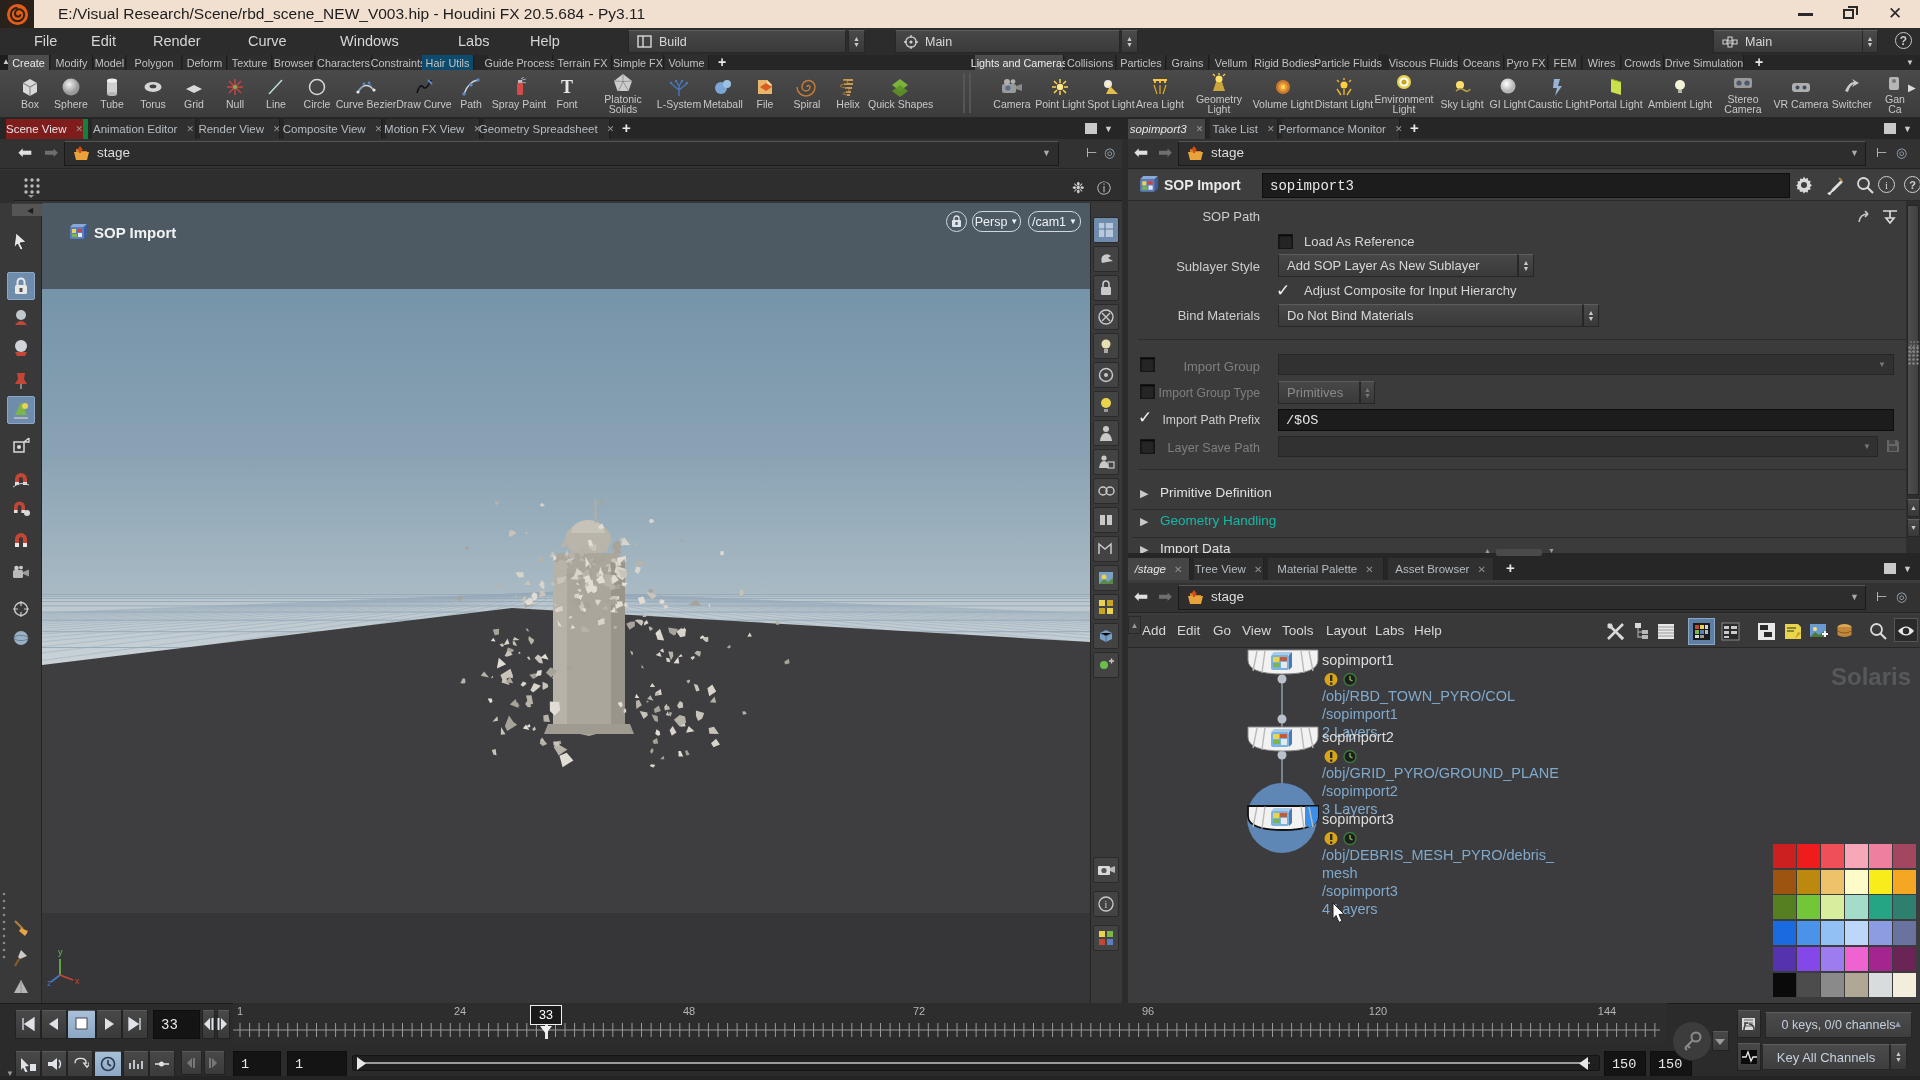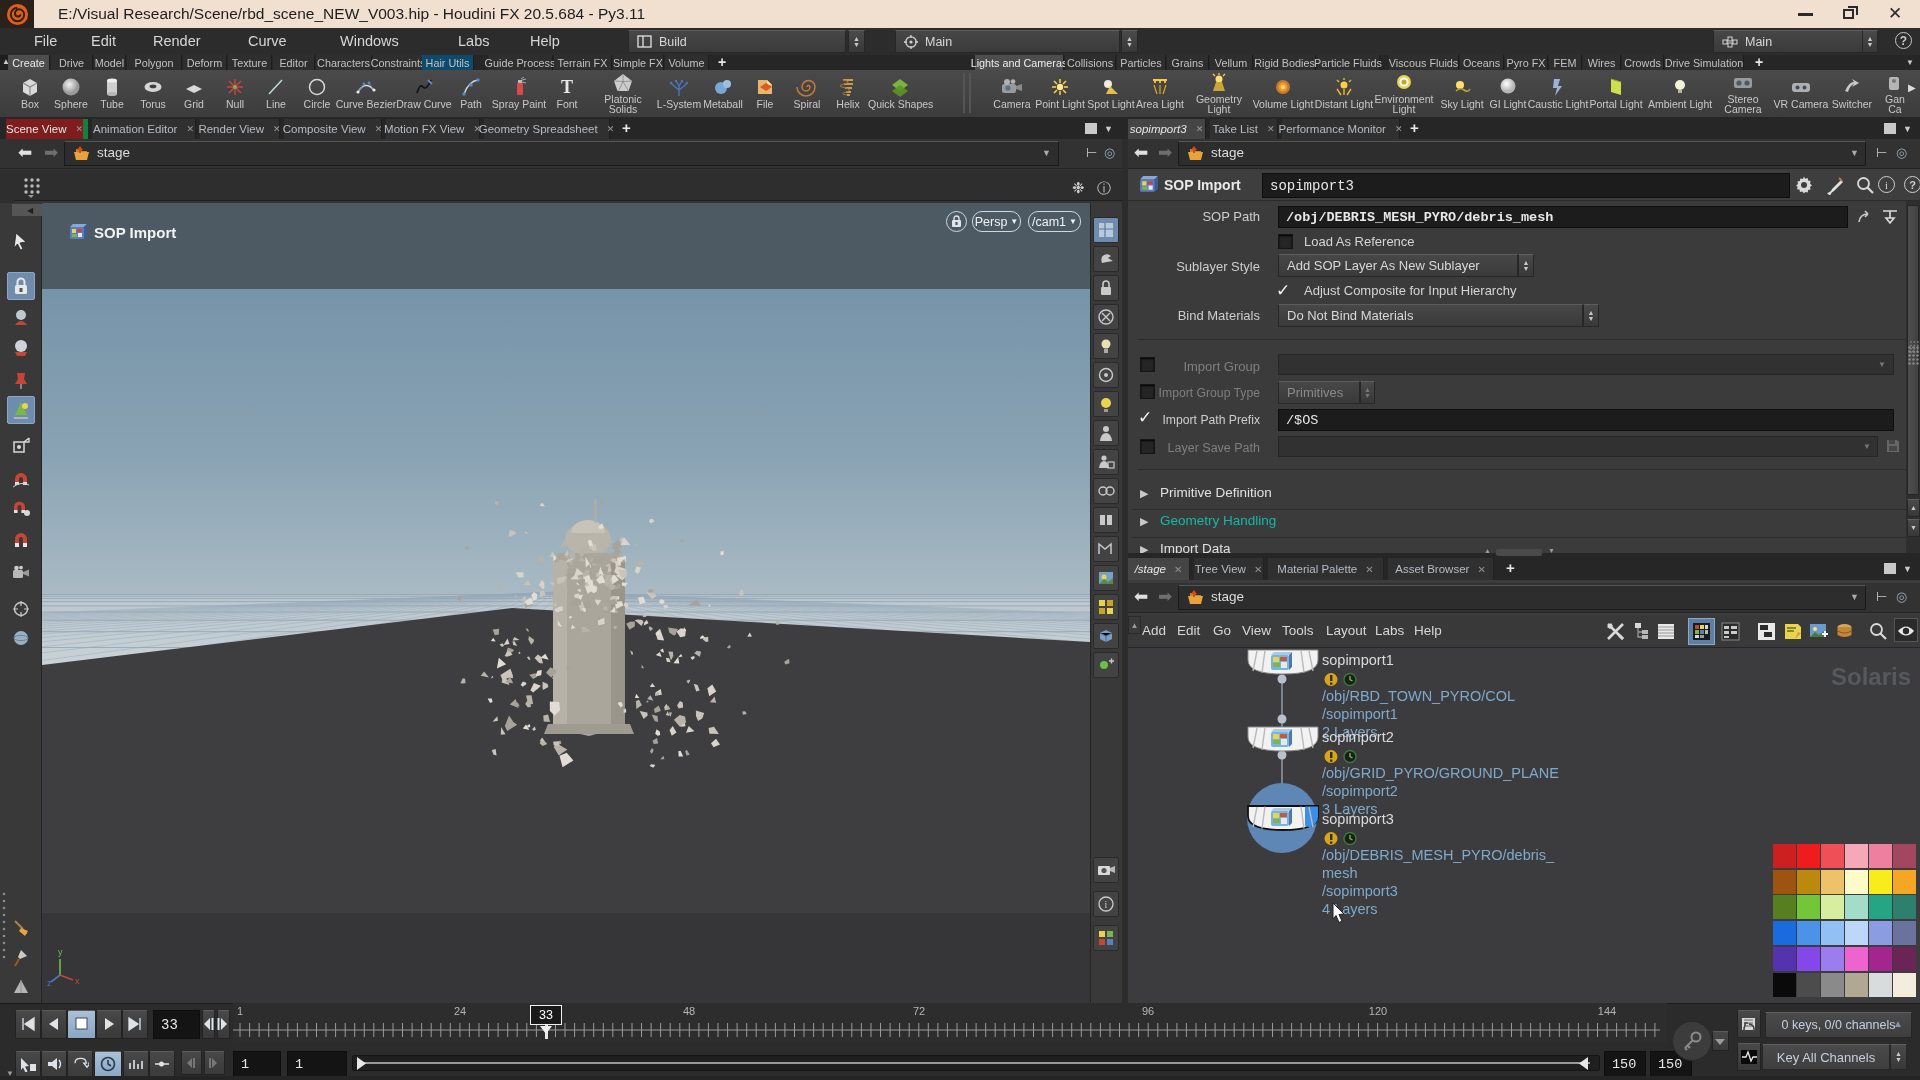--- a/index.html
+++ b/index.html
@@ -66,26 +66,26 @@
       <path d="M1 4h4v4H1zM6 1h4v4H6zM6 7h4v4H6zM11 4h4v4h-4z" fill="none" stroke="#cfcfcf" stroke-width="1.1"></path>
     </svg>
  Main</div>
 <div class="spin" style="left:1862px;top:30px;width:16px;height:23px;">▲<br>▼</div>
 <div class="abs" style="left:1895px;top:32px;width:17px;height:17px;border:1.5px solid #c9c9c9;border-radius:50%;color:#c9c9c9;font-size:12px;font-weight:bold;display:flex;align-items:center;justify-content:center;">?</div>
 
 <div class="abs" id="shelftabs" style="left:0;top:55px;width:1920px;height:15px;background:#262626;">
 <div class="abs" style="left:0;top:0;width:14px;height:15px;background:#1e1e1e;"></div>
 <div class="abs" style="left:2px;top:2px;color:#ccc;font-size:8px;">▲</div>
 <div class="abs" style="left:8px;top:0;width:42px;height:16px;background:#4d4d4d;border-right:1px solid #1d1d1d;color:#ececec;font-size:10.8px;white-space:nowrap;display:flex;align-items:center;justify-content:center;">Create</div>
-<div class="abs" style="left:51px;top:0;width:42px;height:15px;background:#2e2e2e;border-right:1px solid #1d1d1d;color:#c2c2c2;font-size:10.8px;white-space:nowrap;display:flex;align-items:center;justify-content:center;">Drive</div>
+<div class="abs" style="left:51px;top:0;width:42px;height:15px;background:#2e2e2e;border-right:1px solid #1d1d1d;color:#c2c2c2;font-size:10.8px;white-space:nowrap;display:flex;align-items:center;justify-content:center;">Modify</div>
 <div class="abs" style="left:94px;top:0;width:32px;height:15px;background:#2e2e2e;border-right:1px solid #1d1d1d;color:#c2c2c2;font-size:10.8px;white-space:nowrap;display:flex;align-items:center;justify-content:center;">Model</div>
 <div class="abs" style="left:127px;top:0;width:55px;height:15px;background:#2e2e2e;border-right:1px solid #1d1d1d;color:#c2c2c2;font-size:10.8px;white-space:nowrap;display:flex;align-items:center;justify-content:center;">Polygon</div>
 <div class="abs" style="left:183px;top:0;width:44px;height:15px;background:#2e2e2e;border-right:1px solid #1d1d1d;color:#c2c2c2;font-size:10.8px;white-space:nowrap;display:flex;align-items:center;justify-content:center;">Deform</div>
 <div class="abs" style="left:228px;top:0;width:44px;height:15px;background:#2e2e2e;border-right:1px solid #1d1d1d;color:#c2c2c2;font-size:10.8px;white-space:nowrap;display:flex;align-items:center;justify-content:center;">Texture</div>
-<div class="abs" style="left:273px;top:0;width:42px;height:15px;background:#2e2e2e;border-right:1px solid #1d1d1d;color:#c2c2c2;font-size:10.8px;white-space:nowrap;display:flex;align-items:center;justify-content:center;">Editor</div>
+<div class="abs" style="left:273px;top:0;width:42px;height:15px;background:#2e2e2e;border-right:1px solid #1d1d1d;color:#c2c2c2;font-size:10.8px;white-space:nowrap;display:flex;align-items:center;justify-content:center;">Browser</div>
 <div class="abs" style="left:316px;top:0;width:56px;height:15px;background:#2e2e2e;border-right:1px solid #1d1d1d;color:#c2c2c2;font-size:10.8px;white-space:nowrap;display:flex;align-items:center;justify-content:center;">Characters</div>
 <div class="abs" style="left:373px;top:0;width:51px;height:15px;background:#2e2e2e;border-right:1px solid #1d1d1d;color:#c2c2c2;font-size:10.8px;white-space:nowrap;display:flex;align-items:center;justify-content:center;">Constraints</div>
 <div class="abs" style="left:422px;top:0;width:52px;height:15px;background:#0c4a6e;border-right:1px solid #1d1d1d;color:#c2c2c2;font-size:10.8px;white-space:nowrap;display:flex;align-items:center;justify-content:center;">Hair Utils</div>
 <div class="abs" style="left:488px;top:0;width:65px;height:15px;background:#2e2e2e;border-right:1px solid #1d1d1d;color:#c2c2c2;font-size:10.8px;white-space:nowrap;display:flex;align-items:center;justify-content:center;">Guide Process</div>
 <div class="abs" style="left:554px;top:0;width:58px;height:15px;background:#2e2e2e;border-right:1px solid #1d1d1d;color:#c2c2c2;font-size:10.8px;white-space:nowrap;display:flex;align-items:center;justify-content:center;">Terrain FX</div>
 <div class="abs" style="left:613px;top:0;width:51px;height:15px;background:#2e2e2e;border-right:1px solid #1d1d1d;color:#c2c2c2;font-size:10.8px;white-space:nowrap;display:flex;align-items:center;justify-content:center;">Simple FX</div>
 <div class="abs" style="left:665px;top:0;width:44px;height:15px;background:#2e2e2e;border-right:1px solid #1d1d1d;color:#c2c2c2;font-size:10.8px;white-space:nowrap;display:flex;align-items:center;justify-content:center;">Volume</div>
 <div class="abs" style="left:975px;top:0;width:89px;height:16px;background:#4d4d4d;border-right:1px solid #1d1d1d;color:#ececec;font-size:10.8px;white-space:nowrap;display:flex;align-items:center;justify-content:center;">Lights and Cameras</div>
 <div class="abs" style="left:1065px;top:0;width:51px;height:15px;background:#2e2e2e;border-right:1px solid #1d1d1d;color:#c2c2c2;font-size:10.8px;white-space:nowrap;display:flex;align-items:center;justify-content:center;">Collisions</div>
 <div class="abs" style="left:1117px;top:0;width:49px;height:15px;background:#2e2e2e;border-right:1px solid #1d1d1d;color:#c2c2c2;font-size:10.8px;white-space:nowrap;display:flex;align-items:center;justify-content:center;">Particles</div>
@@ -937,21 +937,20 @@
       <path d="M2 18q4-1 5-4l9-9 2 2-9 9q-3 1-4 5z" fill="#e0e0e0"></path>
       <path d="M14 3l3 3" stroke="#b08040" stroke-width="2"></path>
     </svg>
 <svg class="abs" style="left:727px;top:36px;" width="20" height="20" viewBox="0 0 20 20">
       <circle cx="8.5" cy="8.5" r="5.5" fill="none" stroke="#d9d9d9" stroke-width="1.8"></circle>
       <path d="M12.5 12.5L18 18" stroke="#d9d9d9" stroke-width="2.2"></path>
     </svg>
 <div class="abs" style="left:750px;top:37px;width:17px;height:17px;border:1.4px solid #cfcfcf;border-radius:50%;color:#cfcfcf;font-size:11px;display:flex;align-items:center;justify-content:center;font-family:'Liberation Serif';">i</div>
 <div class="abs" style="left:776px;top:37px;width:17px;height:17px;border:1.4px solid #cfcfcf;border-radius:50%;color:#cfcfcf;font-size:11px;font-weight:bold;display:flex;align-items:center;justify-content:center;">?</div>
 <div class="plabel " style="left:0px;top:70px;width:132px;font-size:13px;">SOP Path</div>
-<div class="field mono" style="left:150px;top:67px;width:570px;height:22px;font-size:13.5px;font-weight:bold;">/obj/DEBRIS_MESH_PYRO/debris_mesh</div>
 <svg class="abs" style="left:728px;top:69px;" width="20" height="18" viewBox="0 0 20 18">
       <path d="M3 14q1-8 9-8M12 6l-3-3M12 6l-3 3" fill="none" stroke="#c9c9c9" stroke-width="1.6"></path>
     </svg>
 <svg class="abs" style="left:752px;top:68px;" width="20" height="20" viewBox="0 0 20 20">
       <path d="M3 4h14M10 4v7M6 11h8l-4 5z" fill="none" stroke="#d9d9d9" stroke-width="1.7"></path>
     </svg>
 <div class="chk" style="left:150px;top:95px;"></div>
 <div class="txt" style="left:176px;top:95px;color:#d5d5d5;">Load As Reference</div>
 <div class="plabel " style="left:0px;top:120px;width:132px;font-size:13px;">Sublayer Style</div>
 <div class="combo" style="left:150px;top:115px;width:240px;height:23px;font-size:13px;">Add SOP Layer As New Sublayer</div>

